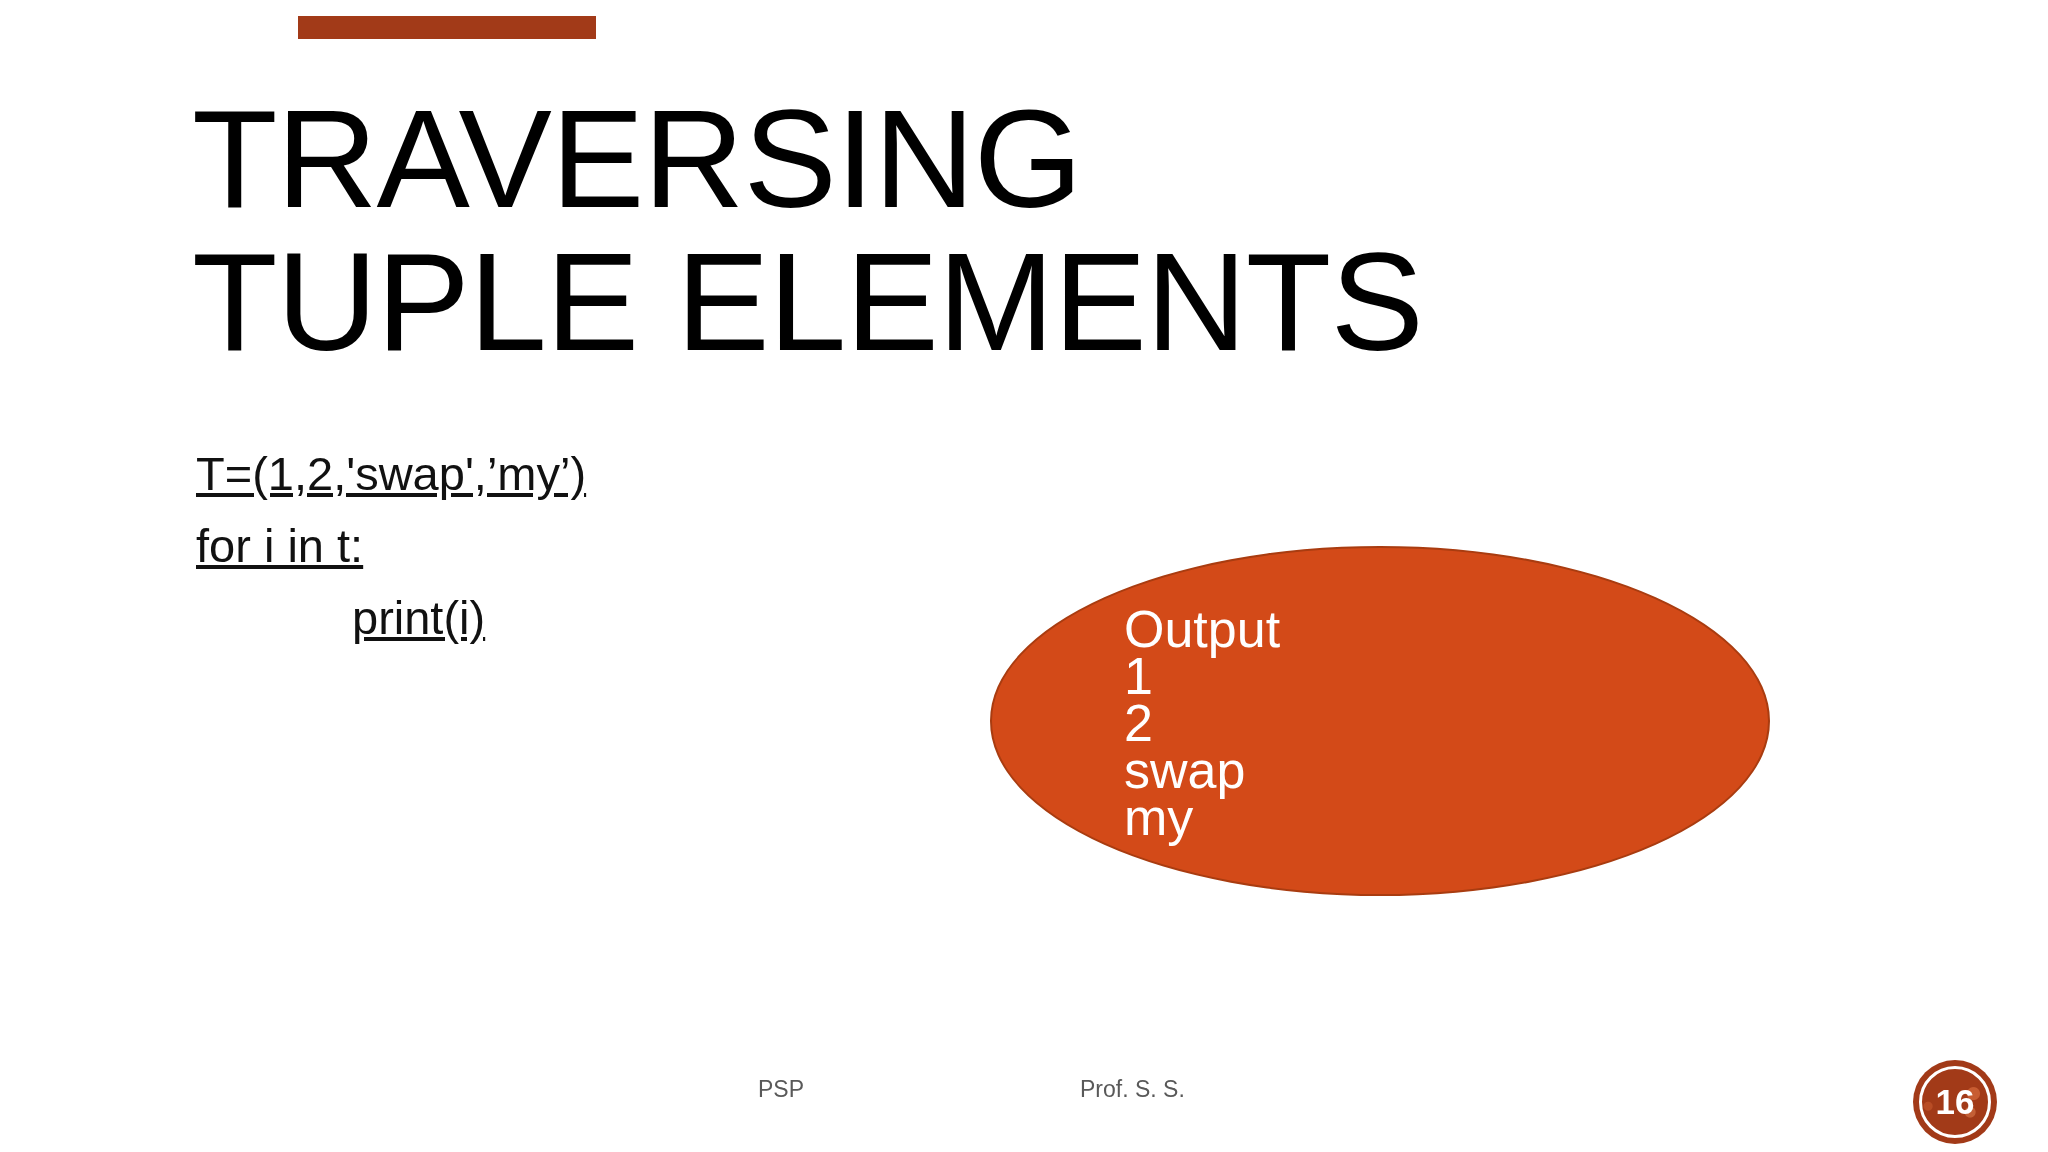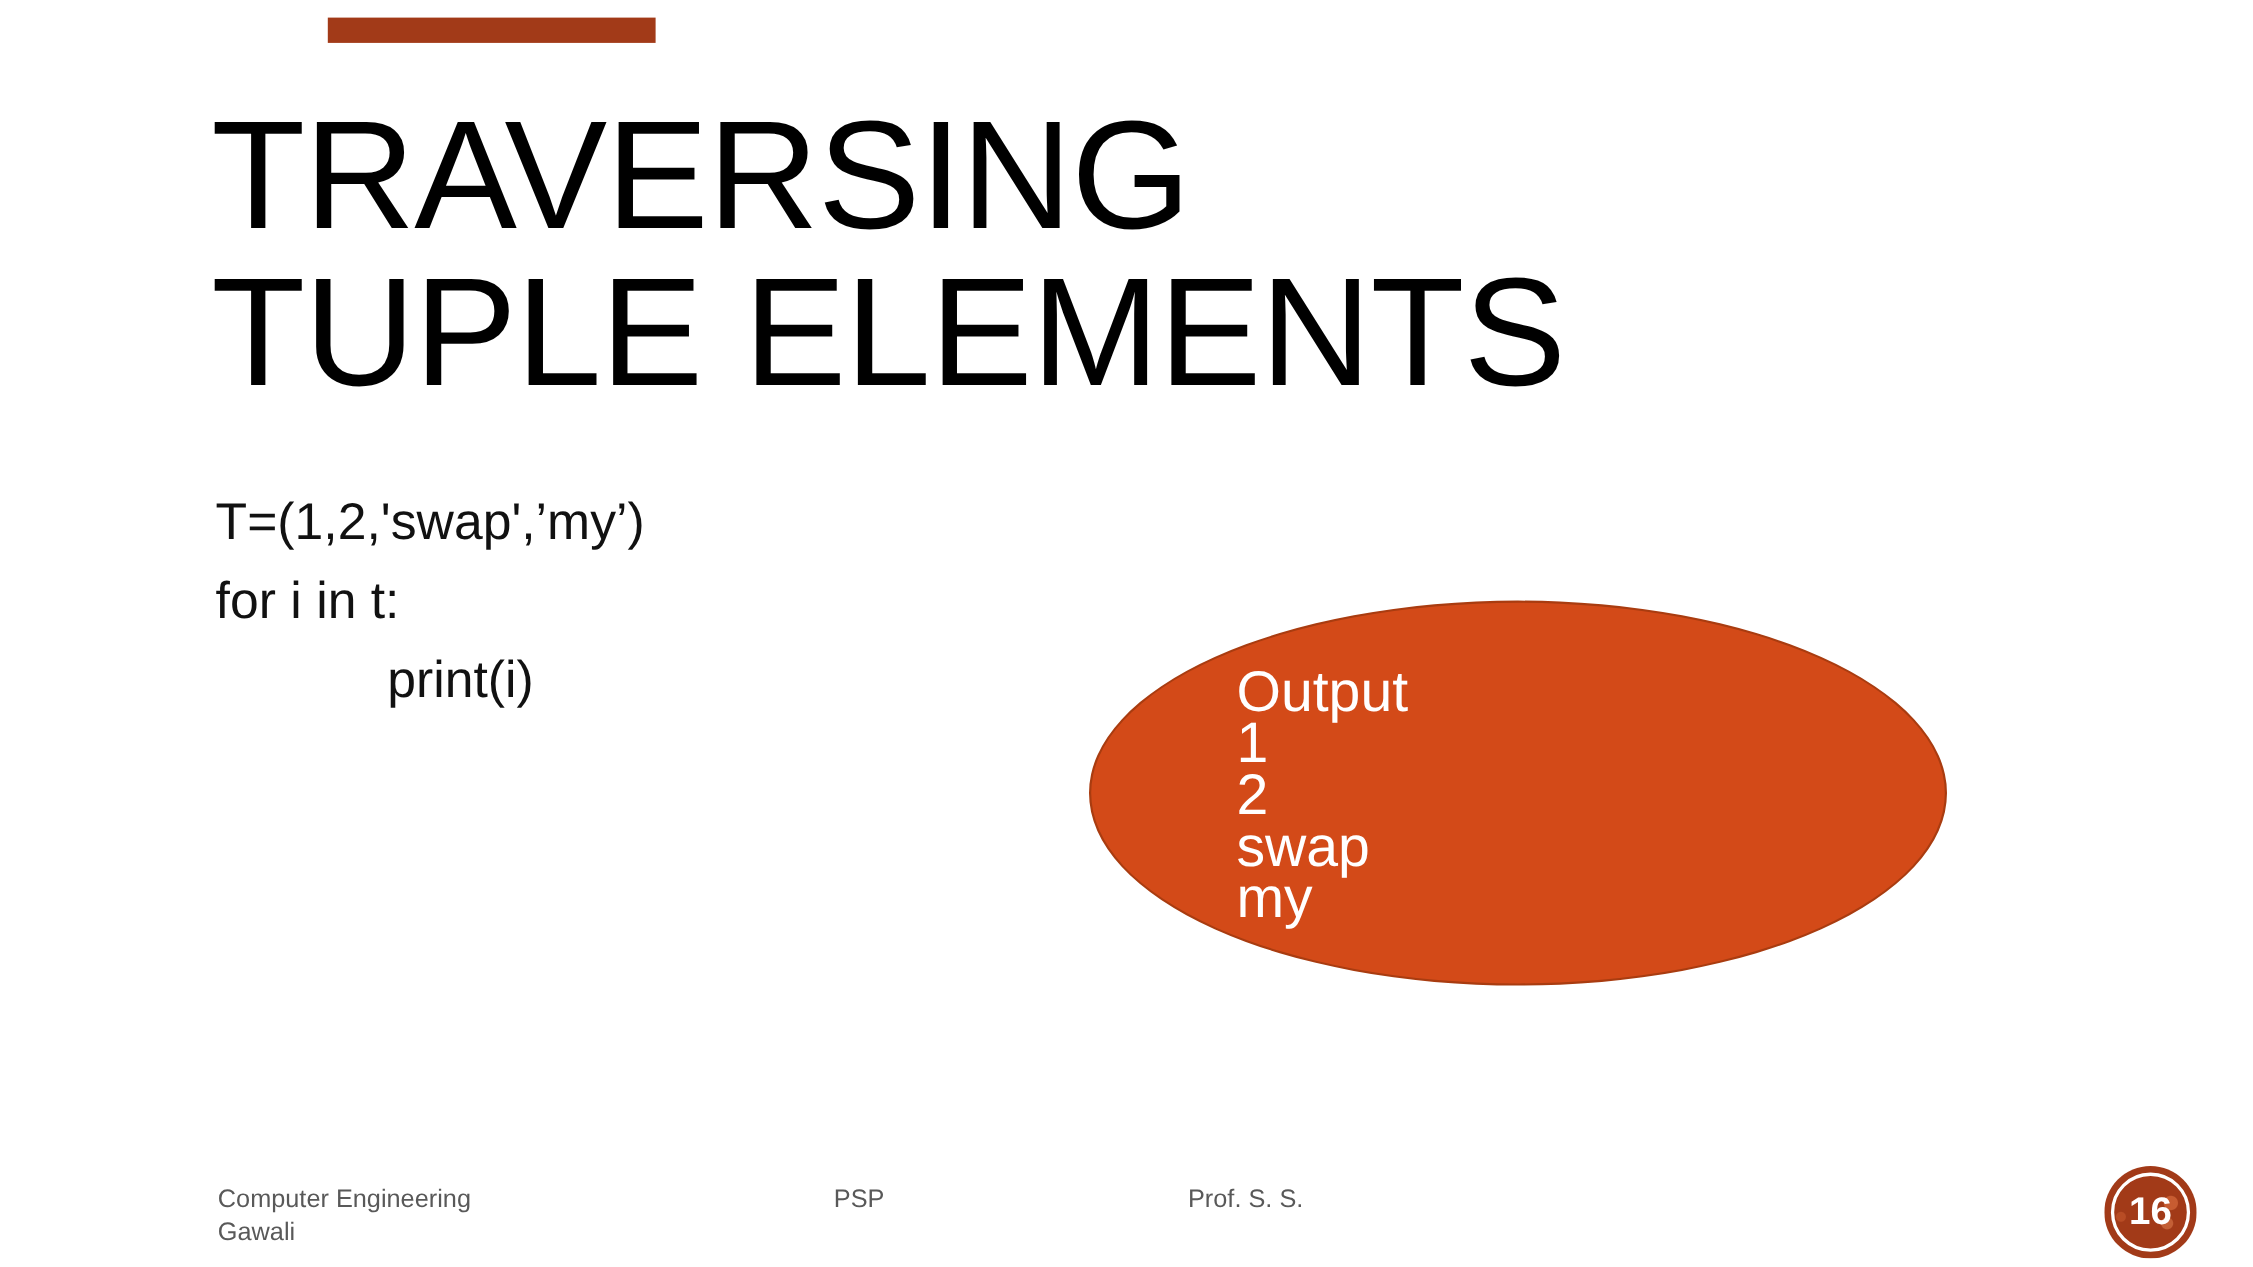--- a/index.html
+++ b/index.html
@@ -52,20 +52,21 @@
     font-size: 47px;
     color: #1a1a1a;
   }
 
   
   .code-line {
     position: absolute;
     font-size: 47px;
     color: #111;
     white-space: pre;
+    text-decoration: underline;
   }
   .code-line-1 { left: 196px; top: 430px; }
   .code-line-2 { left: 196px; top: 502px; }
   .code-line-3 { left: 352px; top: 574px; }
 
   
   .output-ellipse {
     position: absolute;
     left: 990px; top: 530px;
     width: 780px; height: 350px;
@@ -140,21 +141,20 @@
   <div class="output-ellipse">
     <div class="output-lines">
       <div>Output</div>
       <div>1</div>
       <div>2</div>
       <div>swap</div>
       <div>my</div>
     </div>
   </div>
 
-  <div class="footer-text footer-left">Computer Engineering Gawali</div>
   <div class="footer-text footer-center">PSP</div>
   <div class="footer-text footer-right">Prof. S. S.</div>
 
   <div class="page-badge">
     <div class="page-badge-ring"></div>
     <div class="page-badge-number">16</div>
   </div>
 
 </div>
 

